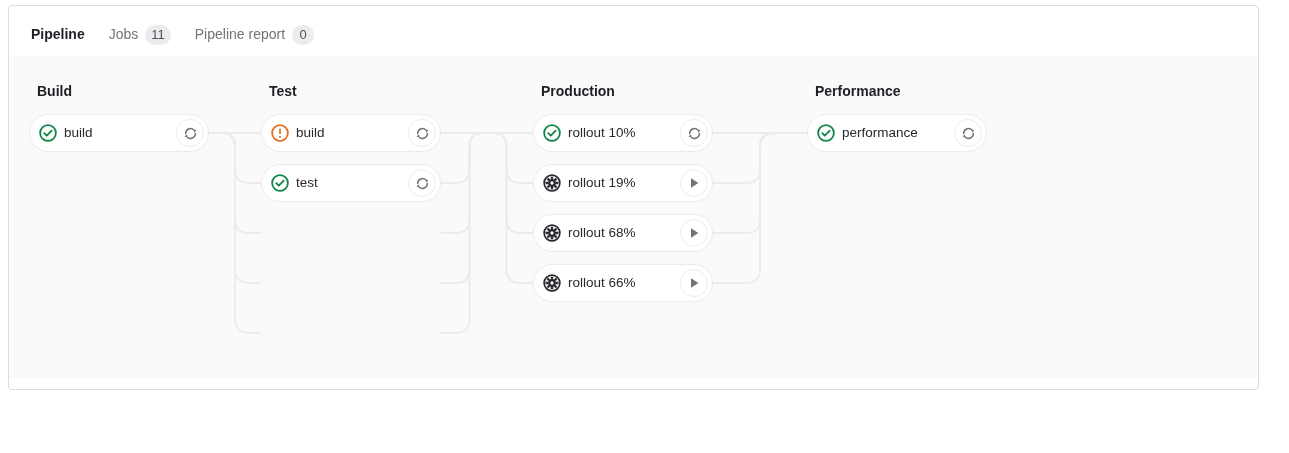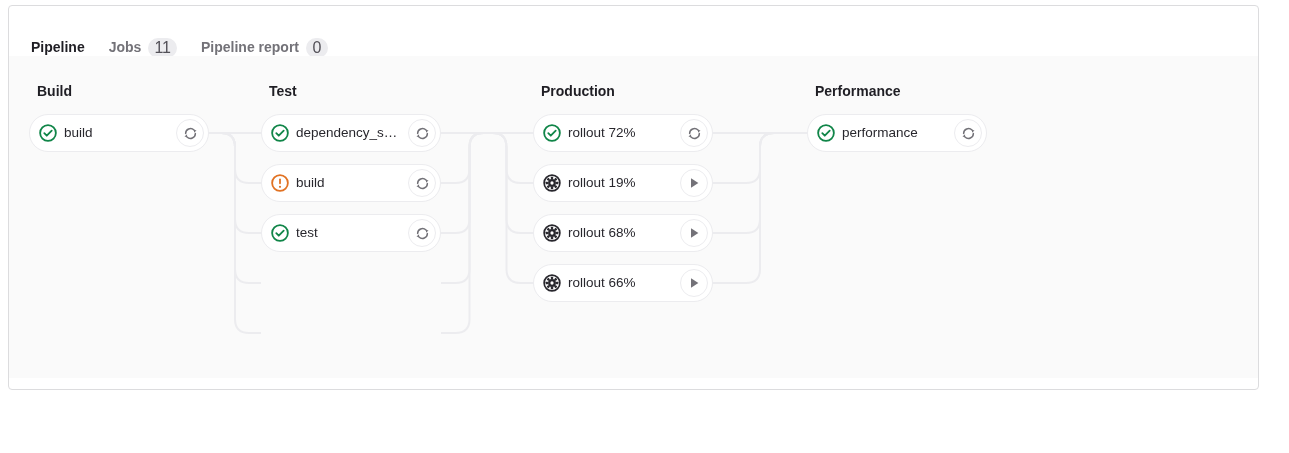--- a/index.html
+++ b/index.html
@@ -27,44 +27,44 @@
     width: 1251px;
     height: 385px;
     background: #ffffff;
     border: 1px solid #dcdcde;
     border-radius: 4px;
   }
 
   
   .tabbar {
     position: absolute;
-    left: 0; top: 12px;
+    left: 0; top: 0;
     width: 1249px;
     height: 62px;
-    border-bottom: 3px solid #c4b5fd;
+    border-bottom: 5px solid #c4b5fd;
     padding-left: 10px;
     display: flex;
     align-items: flex-end;
   }
   .tab {
     position: relative;
     display: flex;
     align-items: center;
     gap: 7px;
     height: 100%;
     padding: 0 12px 0 12px;
     cursor: pointer;
     background: none;
     border: none;
     font-family: "Liberation Sans", sans-serif;
     font-size: 14px;
     color: #737278;
     white-space: nowrap;
   }
-  .tab .tab-label { line-height: 1; padding-bottom: 1px; font-weight: bold; }
+  .tab .tab-label { line-height: 1; padding-bottom: 1px; }
   .tab.active .tab-label {
     color: #1f1e24;
     font-weight: bold;
   }
   .tab.active::after {
     content: "";
     position: absolute;
     left: 4px; right: 4px;
     bottom: -1px;
     height: 3px;
@@ -74,21 +74,21 @@
   .badge {
     display: inline-flex;
     align-items: center;
     justify-content: center;
     min-width: 22px;
     height: 20px;
     padding: 0 6px;
     border-radius: 10px;
     background: #ececef;
     color: #535158;
-    font-size: 16px;
+    font-size: 13px;
     line-height: 1;
   }
 
   
   .graph {
     position: absolute;
     left: 0;
     top: 50px;
     width: 1249px;
     height: 322px;
@@ -232,35 +232,20 @@
                   </svg>
                 </button>
               </div>
             </div>
           </div>
           <div class="stage" style="left: 252px;">
             <div class="stage-title">Test</div>
             <div class="jobs">
               <div class="job">
                 <svg class="status-icon" viewBox="0 0 16 16">
-                  <circle cx="8" cy="8" r="7" fill="none" stroke="#108548" stroke-width="1.6"></circle>
-                  <path d="M4.7 8.2 L6.9 10.4 L11.3 5.9" fill="none" stroke="#108548" stroke-width="1.6" stroke-linecap="round" stroke-linejoin="round"></path>
-                </svg>
-                <span class="job-name">dependency_s…</span>
-                <button class="action-btn">
-                  <svg width="15" height="15" viewBox="0 0 16 16">
-                    <path d="M13.2 8a5.2 5.2 0 0 1-8.9 3.7" fill="none" stroke="#737278" stroke-width="1.6" stroke-linecap="round"></path>
-                    <path d="M2.8 8a5.2 5.2 0 0 1 8.9-3.7" fill="none" stroke="#737278" stroke-width="1.6" stroke-linecap="round"></path>
-                    <path d="M4.3 8.9 L4.3 12.0 L1.6 11.2 Z" fill="#737278"></path>
-                    <path d="M11.7 7.1 L11.7 4.0 L14.4 4.8 Z" fill="#737278"></path>
-                  </svg>
-                </button>
-              </div>
-              <div class="job">
-                <svg class="status-icon" viewBox="0 0 16 16">
                   <circle cx="8" cy="8" r="7" fill="none" stroke="#e17223" stroke-width="1.6"></circle>
                   <rect x="7.2" y="3.9" width="1.6" height="5.1" rx="0.8" fill="#e17223"></rect>
                   <circle cx="8" cy="11.4" r="0.95" fill="#e17223"></circle>
                 </svg>
                 <span class="job-name">build</span>
                 <button class="action-btn">
                   <svg width="15" height="15" viewBox="0 0 16 16">
                     <path d="M13.2 8a5.2 5.2 0 0 1-8.9 3.7" fill="none" stroke="#737278" stroke-width="1.6" stroke-linecap="round"></path>
                     <path d="M2.8 8a5.2 5.2 0 0 1 8.9-3.7" fill="none" stroke="#737278" stroke-width="1.6" stroke-linecap="round"></path>
                     <path d="M4.3 8.9 L4.3 12.0 L1.6 11.2 Z" fill="#737278"></path>
@@ -286,21 +271,21 @@
             </div>
           </div>
           <div class="stage" style="left: 524px;">
             <div class="stage-title">Production</div>
             <div class="jobs">
               <div class="job">
                 <svg class="status-icon" viewBox="0 0 16 16">
                   <circle cx="8" cy="8" r="7" fill="none" stroke="#108548" stroke-width="1.6"></circle>
                   <path d="M4.7 8.2 L6.9 10.4 L11.3 5.9" fill="none" stroke="#108548" stroke-width="1.6" stroke-linecap="round" stroke-linejoin="round"></path>
                 </svg>
-                <span class="job-name">rollout 72%</span>
+                <span class="job-name">rollout 10%</span>
                 <button class="action-btn">
                   <svg width="15" height="15" viewBox="0 0 16 16">
                     <path d="M13.2 8a5.2 5.2 0 0 1-8.9 3.7" fill="none" stroke="#737278" stroke-width="1.6" stroke-linecap="round"></path>
                     <path d="M2.8 8a5.2 5.2 0 0 1 8.9-3.7" fill="none" stroke="#737278" stroke-width="1.6" stroke-linecap="round"></path>
                     <path d="M4.3 8.9 L4.3 12.0 L1.6 11.2 Z" fill="#737278"></path>
                     <path d="M11.7 7.1 L11.7 4.0 L14.4 4.8 Z" fill="#737278"></path>
                   </svg>
                 </button>
               </div>
               <div class="job">

